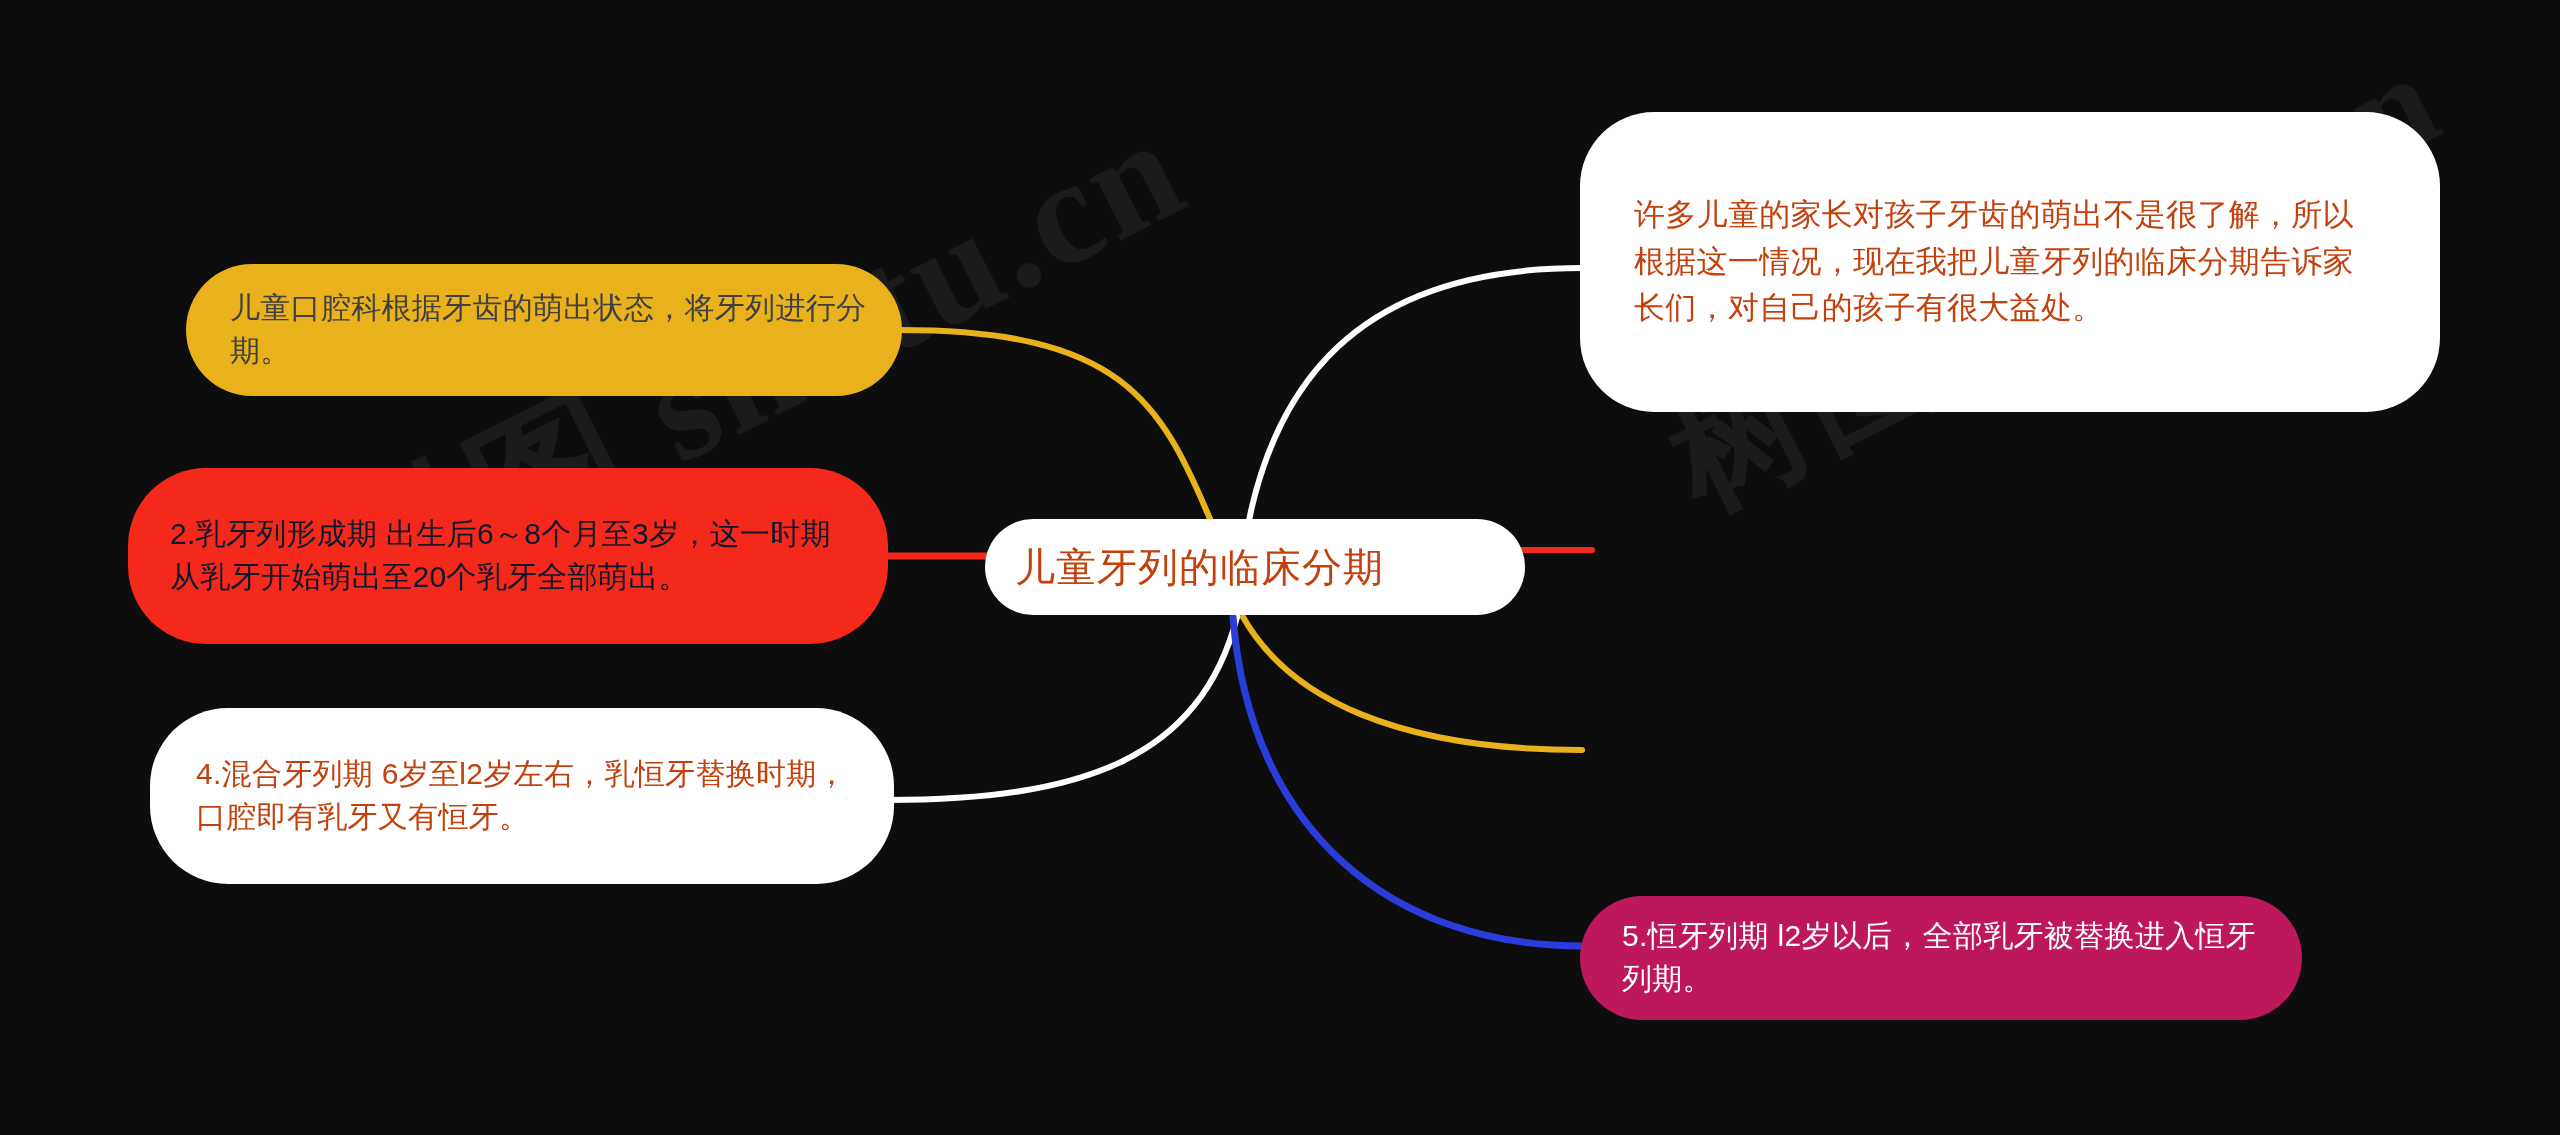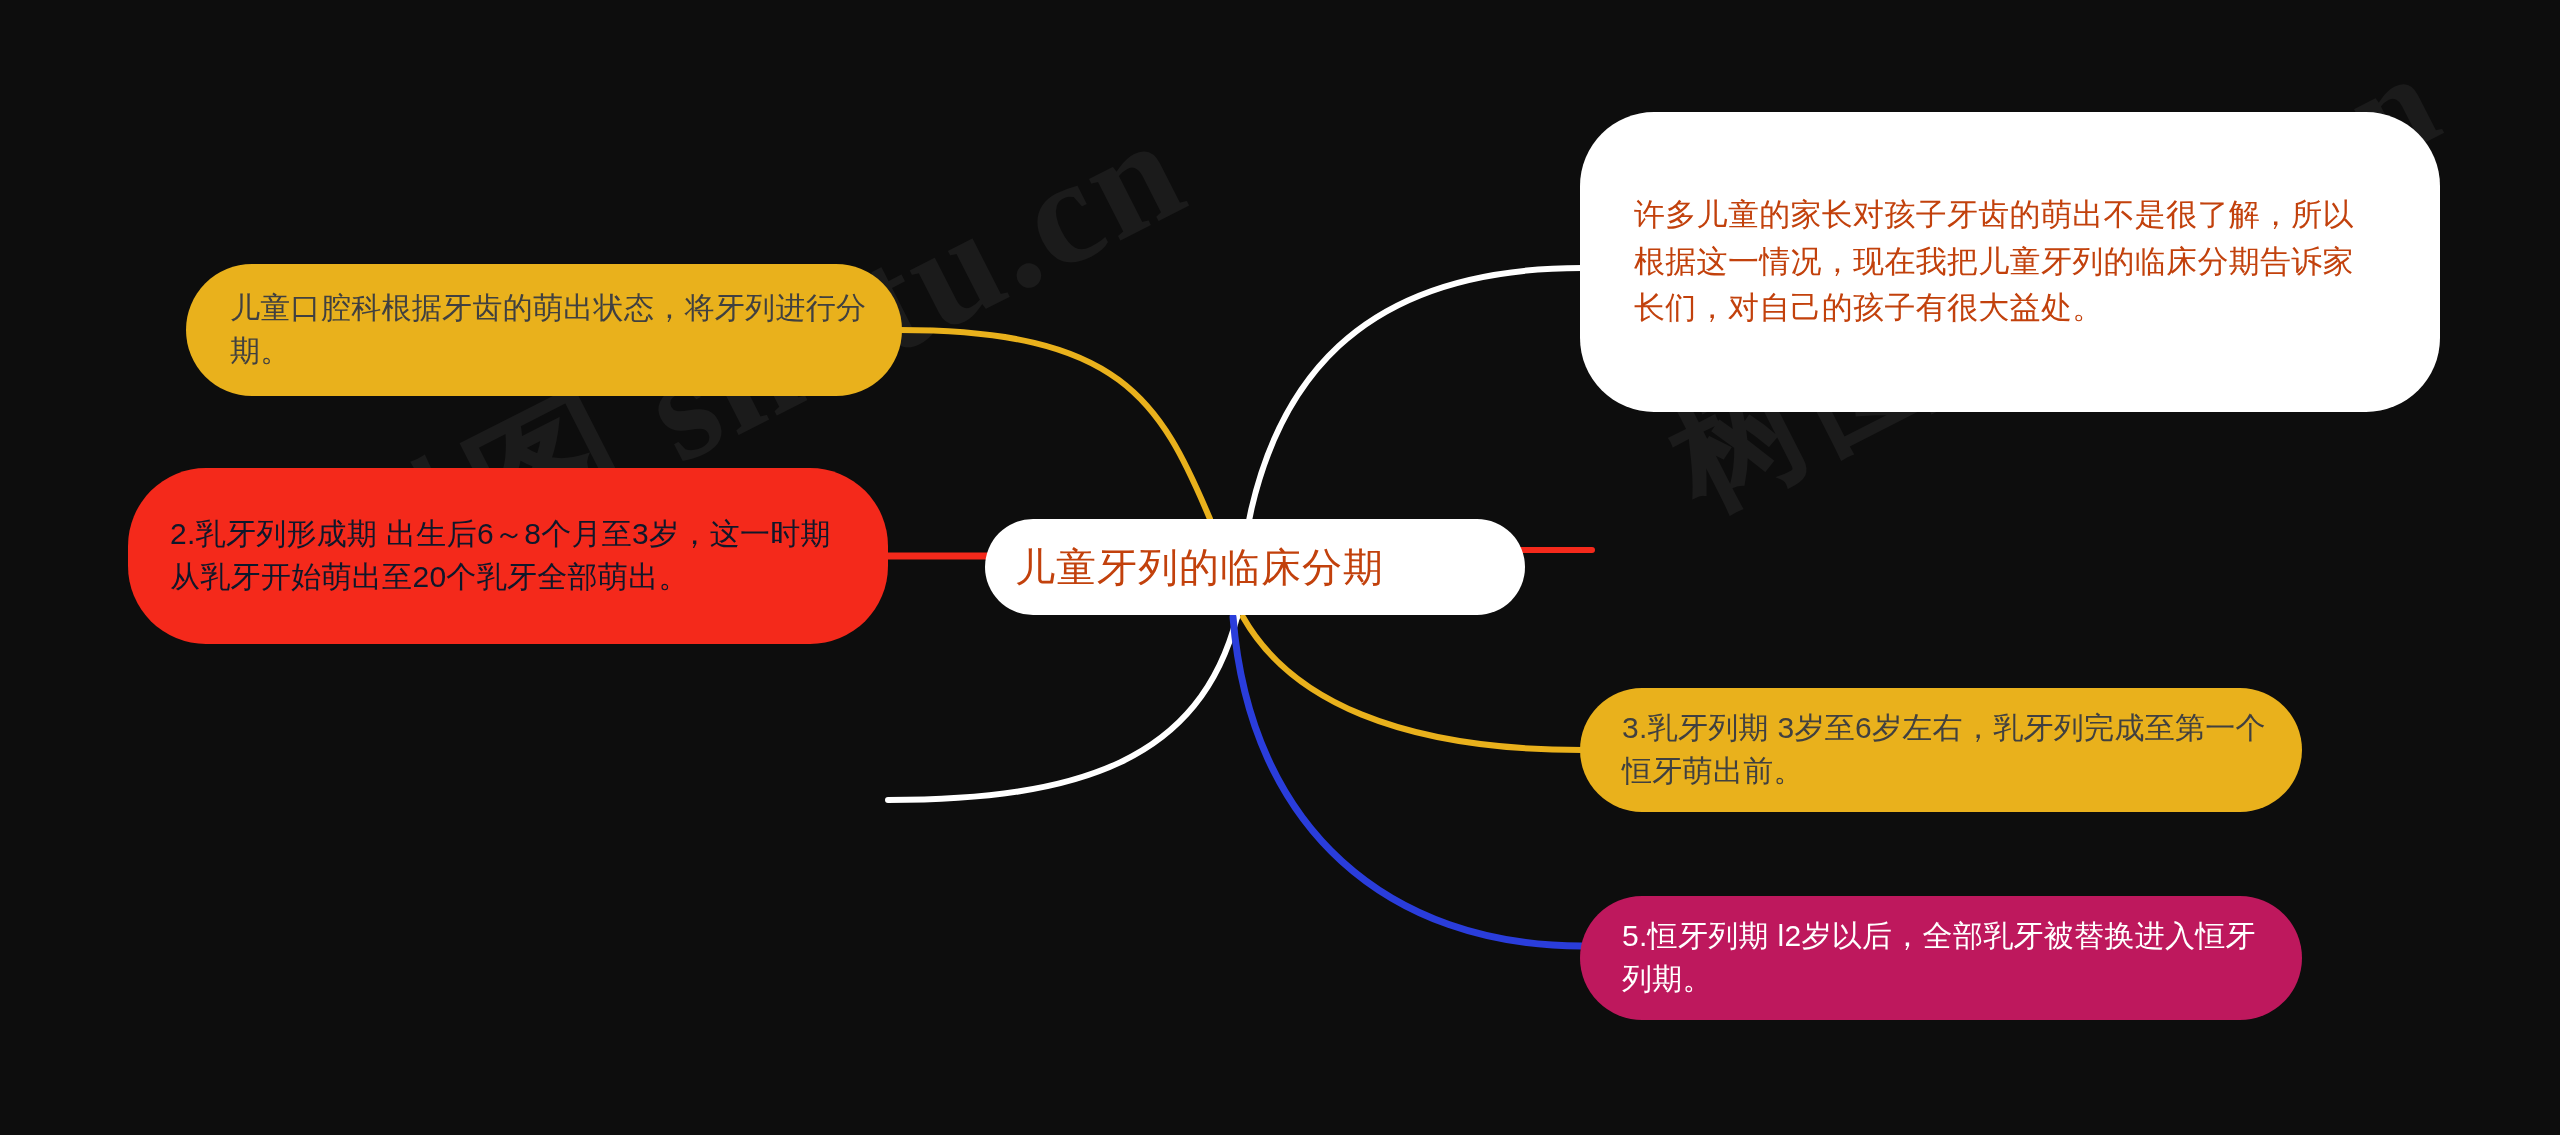--- a/index.html
+++ b/index.html
@@ -96,23 +96,23 @@
   </div>
 
   <div id="node-method" class="node n-yellow">
     <span class="txt">儿童口腔科根据牙齿的萌出状态，将牙列进行分期。</span>
   </div>
 
   <div id="node-stage2" class="node n-red">
     <span class="txt">2.乳牙列形成期 出生后6～8个月至3岁，这一时期从乳牙开始萌出至20个乳牙全部萌出。</span>
   </div>
 
+  <div id="node-stage4" class="node n-white">
+    <span class="txt">4.混合牙列期 6岁至l2岁左右，乳恒牙替换时期，口腔即有乳牙又有恒牙。</span>
+  </div>
 
 
-  <div id="node-stage3" class="node n-yellow">
-    <span class="txt">3.乳牙列期 3岁至6岁左右，乳牙列完成至第一个恒牙萌出前。</span>
-  </div>
 
   <div id="node-stage5" class="node n-blue">
     <span class="txt">5.恒牙列期 l2岁以后，全部乳牙被替换进入恒牙列期。</span>
   </div>
 
 </div>
 
 </body></html>

